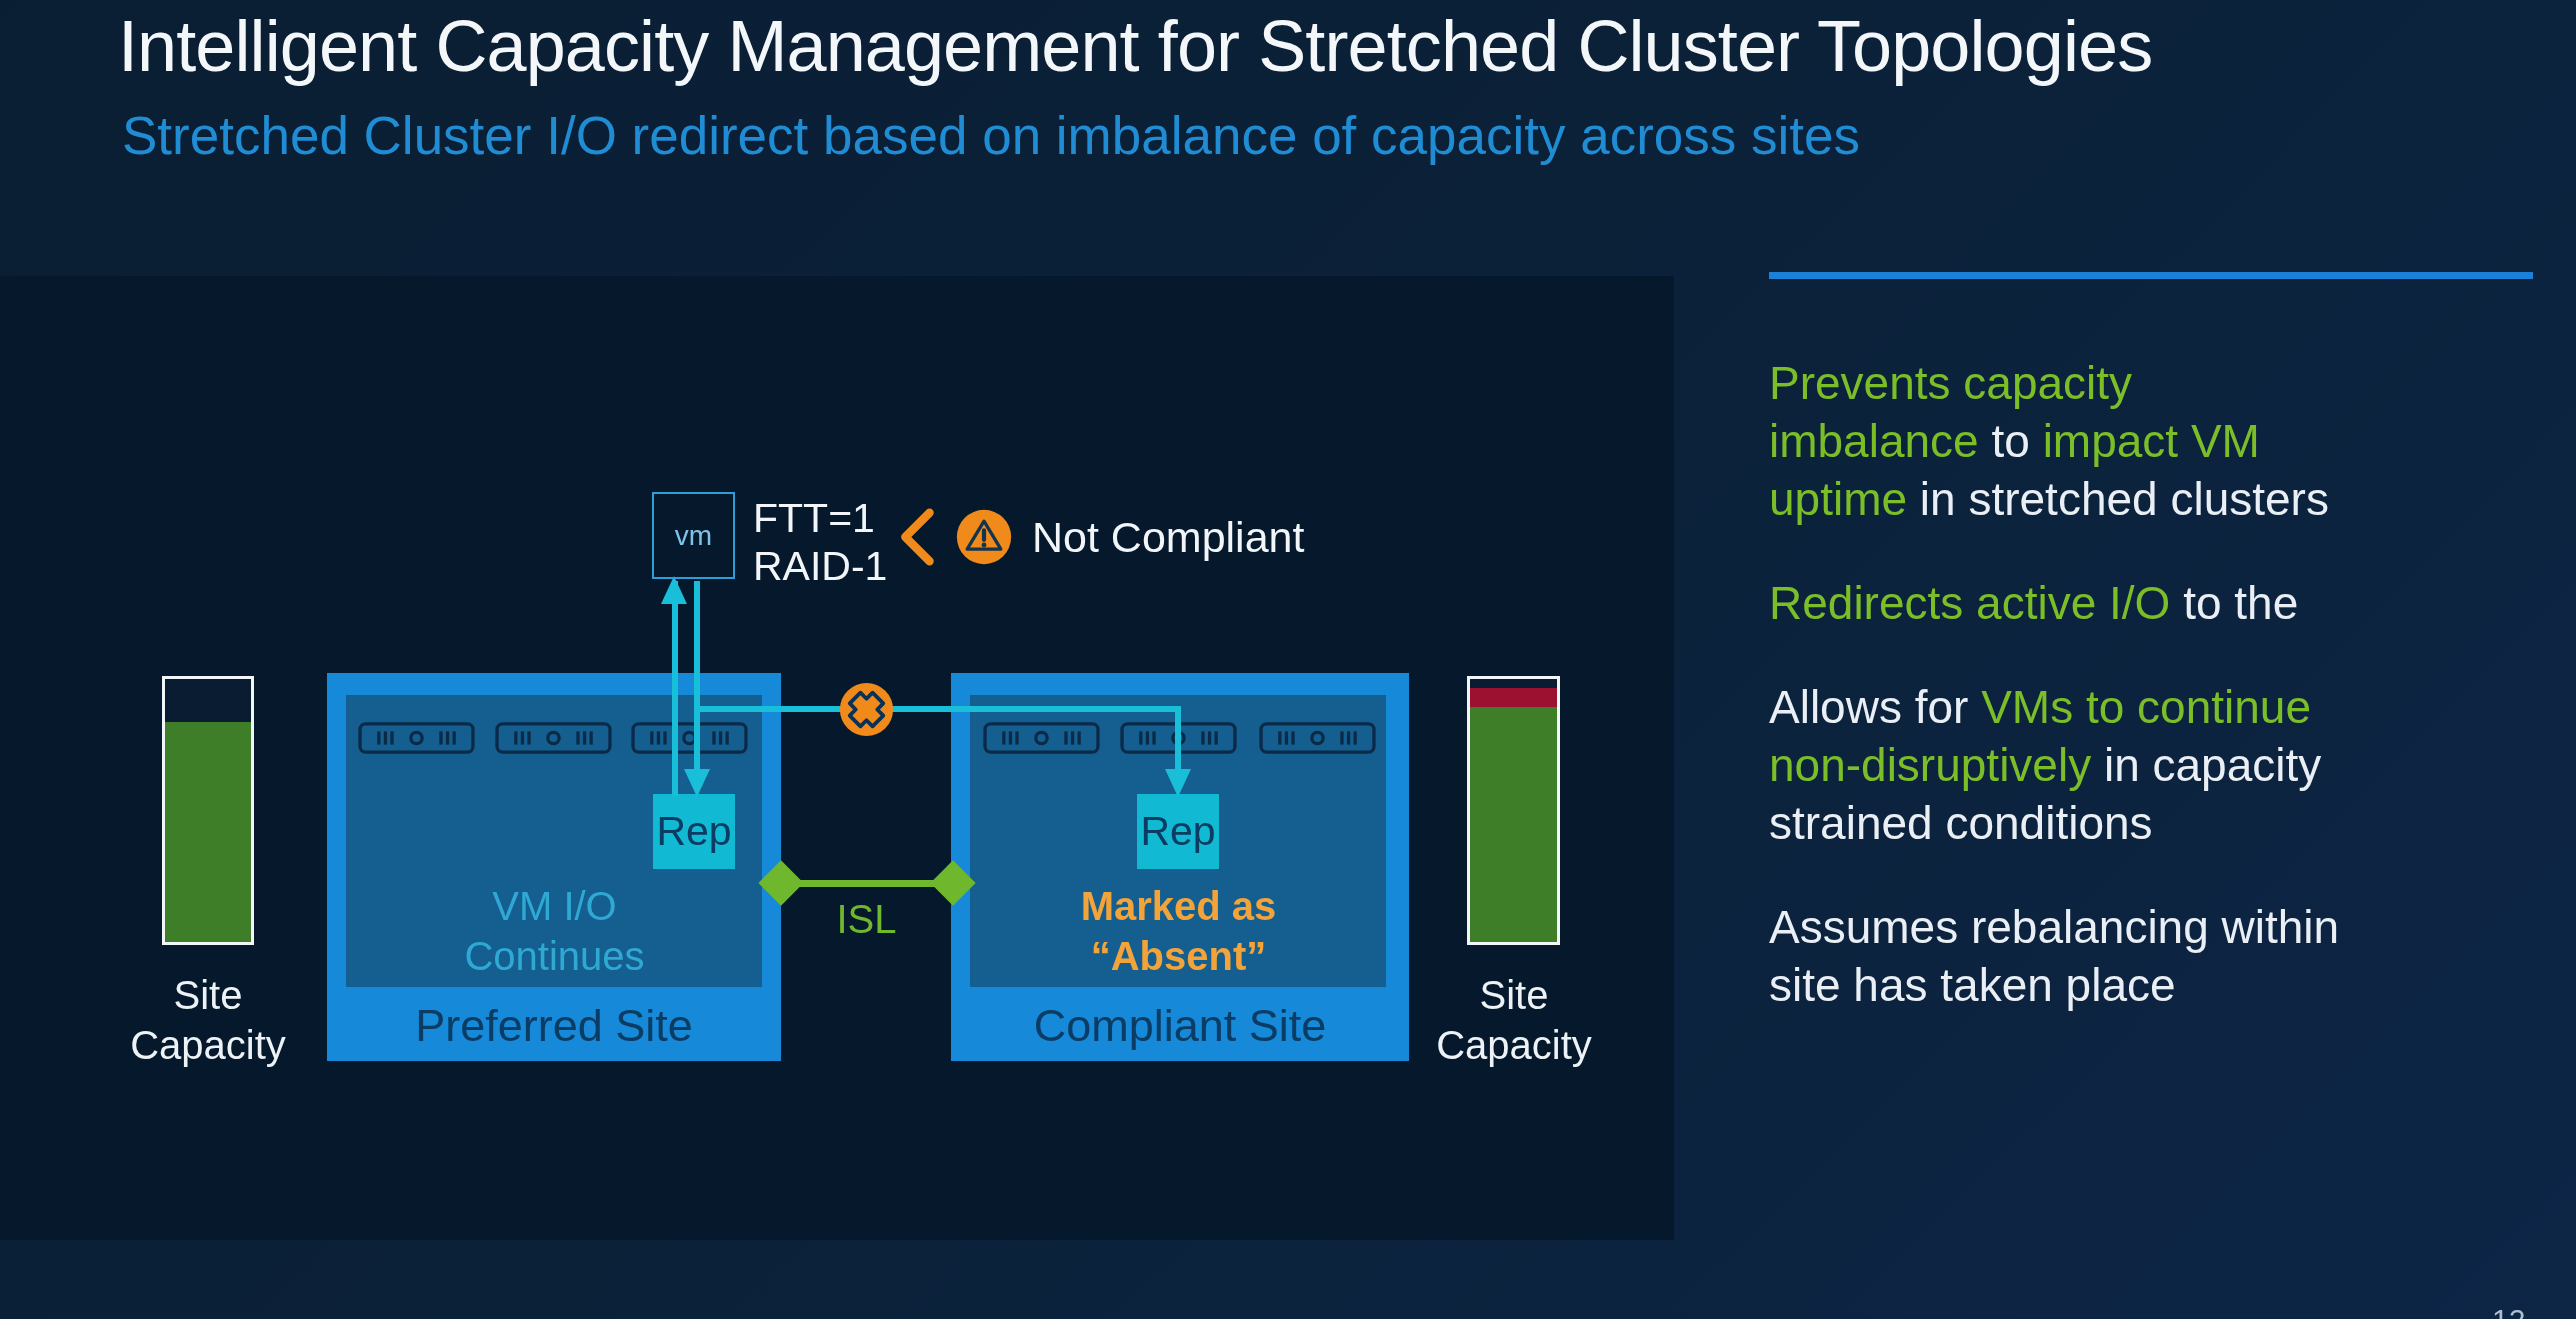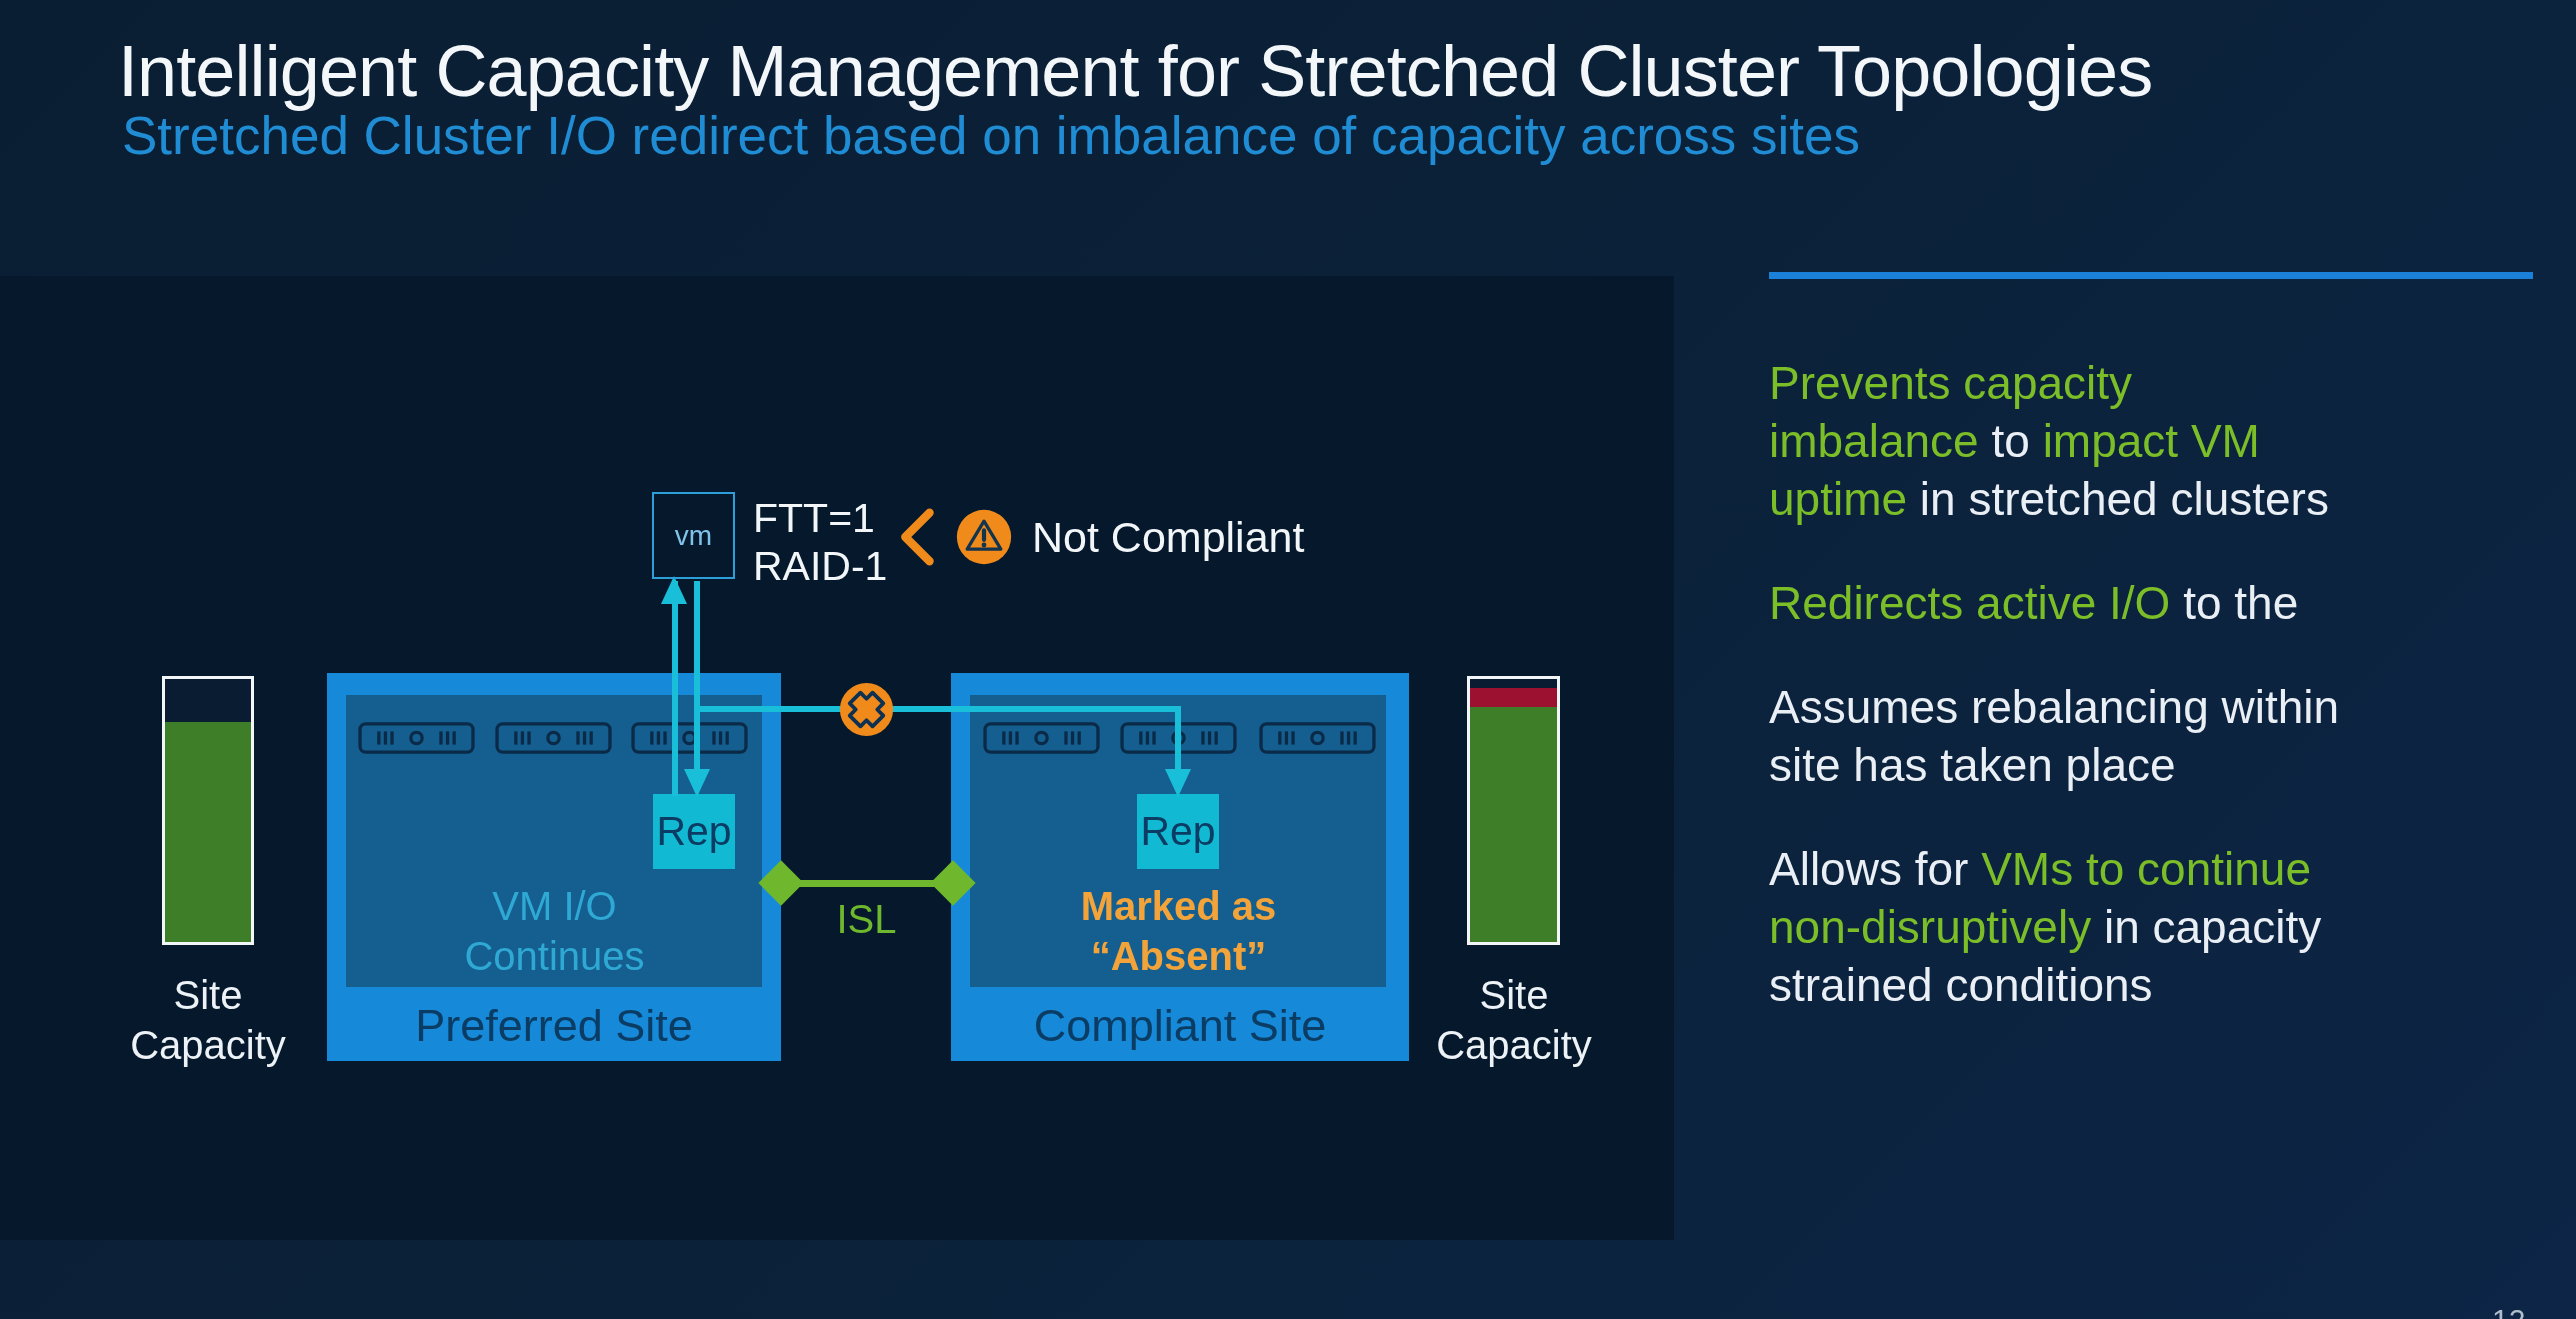--- a/index.html
+++ b/index.html
@@ -3,21 +3,21 @@
 <meta charset="utf-8">
 <style>
   html,body{margin:0;padding:0;}
   body{
     width:2576px;height:1320px;overflow:hidden;position:relative;
     background:linear-gradient(135deg,#0A1E33 0%,#0B2138 45%,#0D2546 100%);
     font-family:"Liberation Sans","DejaVu Sans",sans-serif;
   }
   .abs{position:absolute;}
   
-  #title{left:118px;top:30px;font-size:72px;color:#F4F7F9;white-space:nowrap;letter-spacing:-0.9px;}
+  #title{left:118px;top:5px;font-size:72px;color:#F4F7F9;white-space:nowrap;letter-spacing:-0.9px;}
   #subtitle{left:122px;top:105px;font-size:53px;color:#1F8CD4;white-space:nowrap;}
   
   #panel{left:0;top:276px;width:1674px;height:964px;background:#05182C;}
   
   #divider{left:1769px;top:272px;width:764px;height:6.6px;background:#1B80D8;}
   #benefits{left:1769px;top:354px;width:782px;font-size:46px;line-height:58px;}
   #benefits p{margin:0 0 46px 0;}
   
   .capbar{width:92px;height:269px;border:3.8px solid #F2F6F9;box-sizing:border-box;display:flex;flex-direction:column;}
   .capbar div{width:100%;}
@@ -205,18 +205,18 @@
   <path d="M31 14 L49 44 L13 44 Z" fill="none" stroke="#13344F" stroke-width="3.5" stroke-linejoin="round"></path>
   <line x1="31" y1="24" x2="31" y2="34" stroke="#13344F" stroke-width="4.5" stroke-linecap="round"></line>
   <circle cx="31" cy="39.5" r="2.6" fill="#13344F"></circle>
 </svg>
 <div class="abs" id="not-compliant">Not Compliant</div>
 
 <div class="abs" id="divider"></div>
 <div class="abs" id="benefits">
     <p><span style="color: rgb(123, 190, 40);">Prevents capacity</span><br><span style="color: rgb(123, 190, 40);">imbalance</span><span style="color: rgb(233, 239, 244);"> to </span><span style="color: rgb(123, 190, 40);">impact VM</span><br><span style="color: rgb(123, 190, 40);">uptime</span><span style="color: rgb(233, 239, 244);"> in stretched clusters</span></p>
     <p><span style="color: rgb(123, 190, 40);">Redirects active I/O</span><span style="color: rgb(233, 239, 244);"> to the</span><br></p>
+    <p><span style="color: rgb(233, 239, 244);">Allows for </span><span style="color: rgb(123, 190, 40);">VMs to continue</span><br><span style="color: rgb(123, 190, 40);">non-disruptively</span><span style="color: rgb(233, 239, 244);"> in capacity</span><br><span style="color: rgb(233, 239, 244);">strained conditions</span></p>
     <p><span style="color: rgb(233, 239, 244);">Assumes rebalancing within</span><br><span style="color: rgb(233, 239, 244);">site has taken place</span></p>
-    <p><span style="color: rgb(233, 239, 244);">Allows for </span><span style="color: rgb(123, 190, 40);">VMs to continue</span><br><span style="color: rgb(123, 190, 40);">non-disruptively</span><span style="color: rgb(233, 239, 244);"> in capacity</span><br><span style="color: rgb(233, 239, 244);">strained conditions</span></p>
   </div>
 
 <div class="abs" id="page-number">12</div>
 
 
 </body></html>

